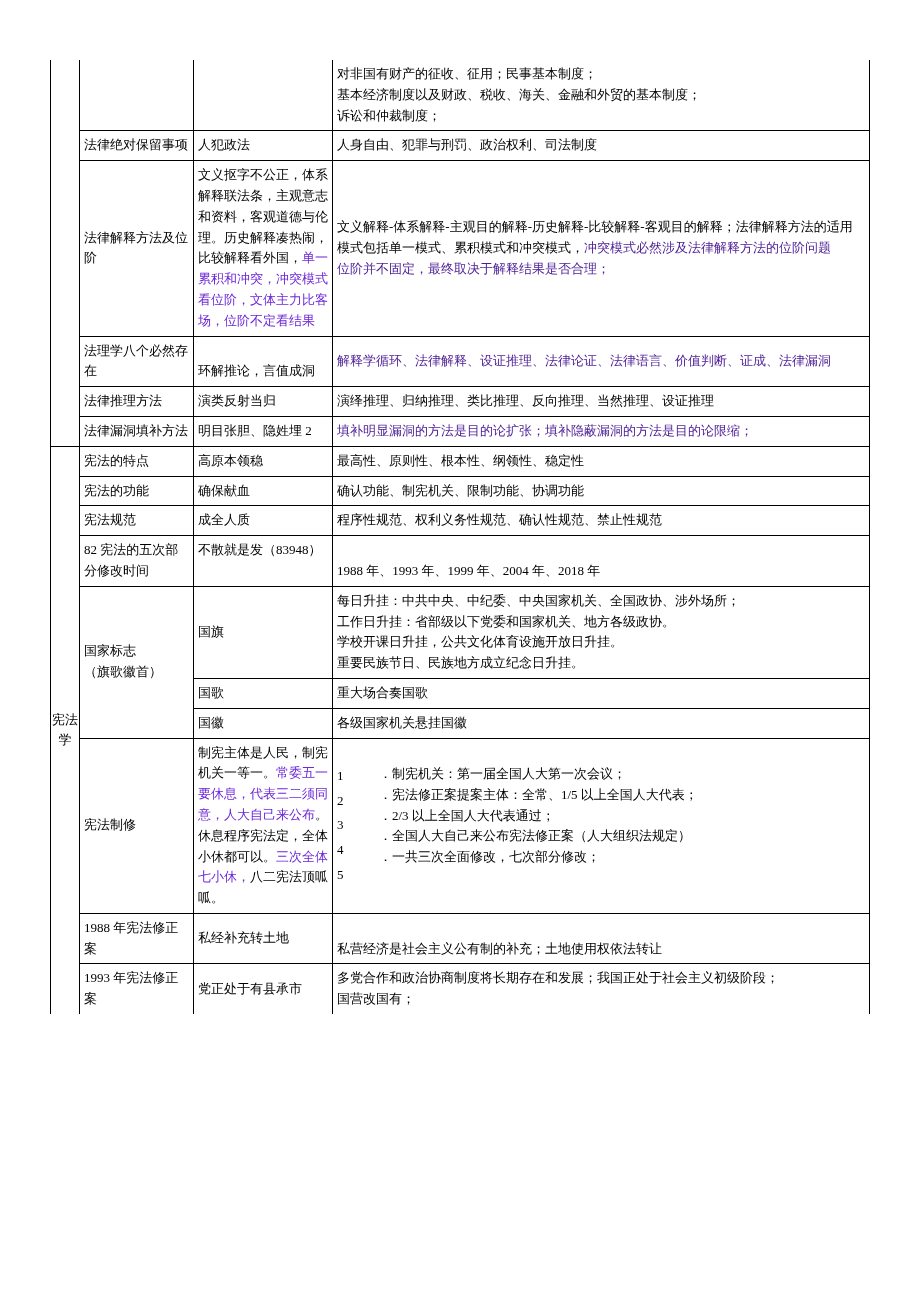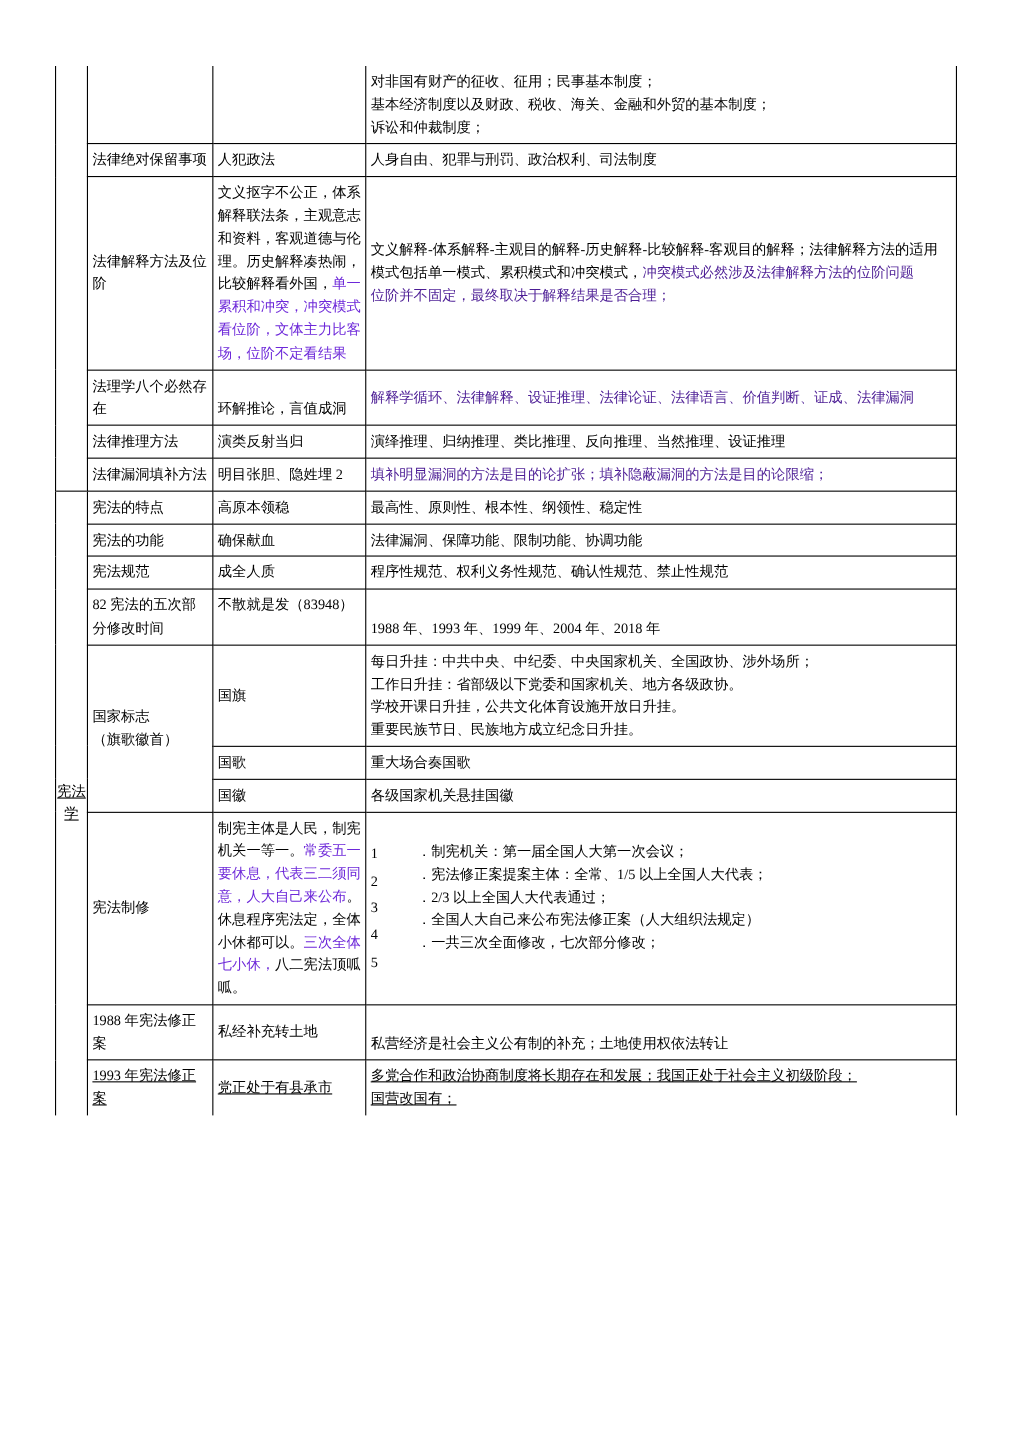--- a/index.html
+++ b/index.html
@@ -30,21 +30,21 @@
     vertical-align: middle;
     writing-mode: horizontal-tb;
     padding: 2px 1px;
   }
   td.col1 { width: 105px; margin-left: 24px; }
   td.col2 { width: 130px; }
   td.col3 { }
   .red { color: #6d28d9; }
   .blue { color: #4c1d95; }
   .noborder-top { border-top: none; }
-  .noborder-bottom { border-bottom: none; text-decoration: underline; }
+  .noborder-bottom { border-bottom: none; }
 </style>
 </head>
 <body>
 
 <table>
 
   <tbody>
       <tr>
     <td class="cat noborder-top noborder-bottom" rowspan="6"></td>
     <td class="col1 noborder-top"></td>
@@ -81,21 +81,21 @@
 
   <tr>
     <td class="cat noborder-bottom" rowspan="10" style="vertical-align:middle;">宪法学</td>
     <td class="col1">宪法的特点</td>
     <td class="col2">高原本领稳</td>
     <td class="col3">最高性、原则性、根本性、纲领性、稳定性</td>
   </tr>
   <tr>
     <td class="col1">宪法的功能</td>
     <td class="col2">确保献血</td>
-    <td class="col3">法律漏洞、保障功能、限制功能、协调功能</td>
+    <td class="col3">确认功能、制宪机关、限制功能、协调功能</td>
   </tr>
   <tr>
     <td class="col1">宪法规范</td>
     <td class="col2">成全人质</td>
     <td class="col3">程序性规范、权利义务性规范、确认性规范、禁止性规范</td>
   </tr>
   <tr>
     <td class="col1">82 宪法的五次部分修改时间</td>
     <td class="col2" style="vertical-align:top;">不散就是发（83948）</td>
     <td class="col3" style="vertical-align:bottom;">1988 年、1993 年、1999 年、2004 年、2018 年</td>

